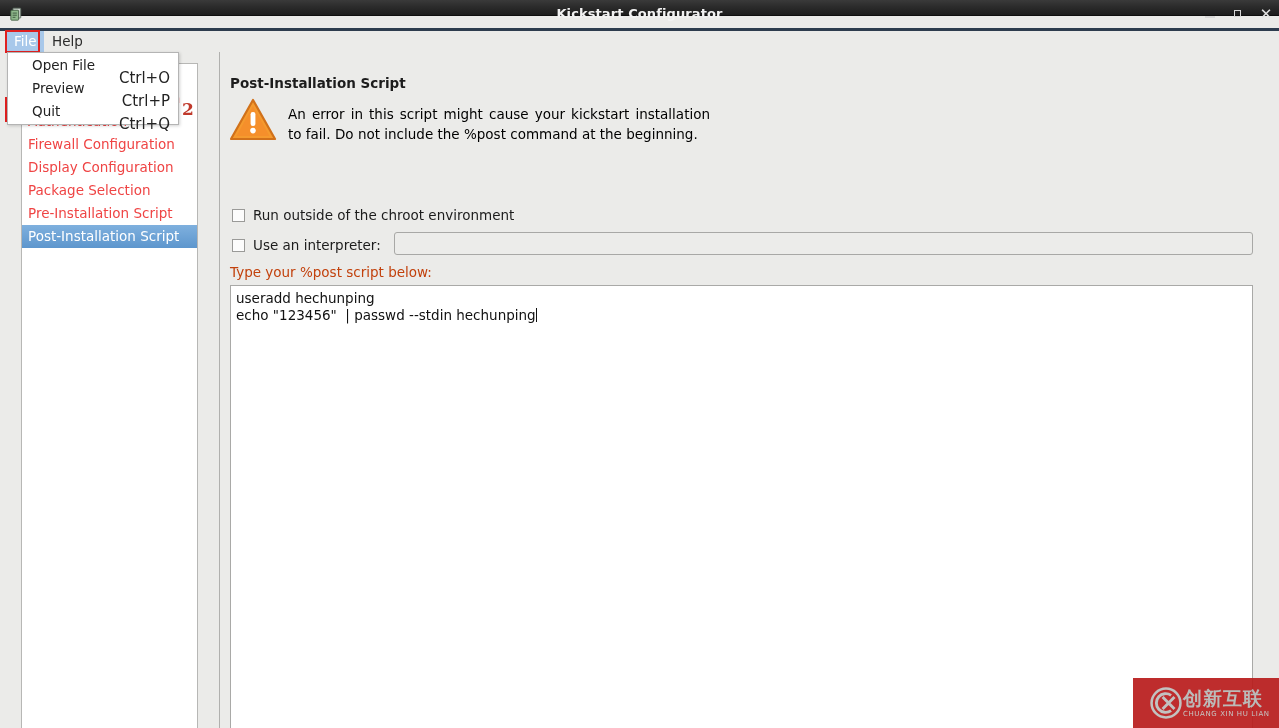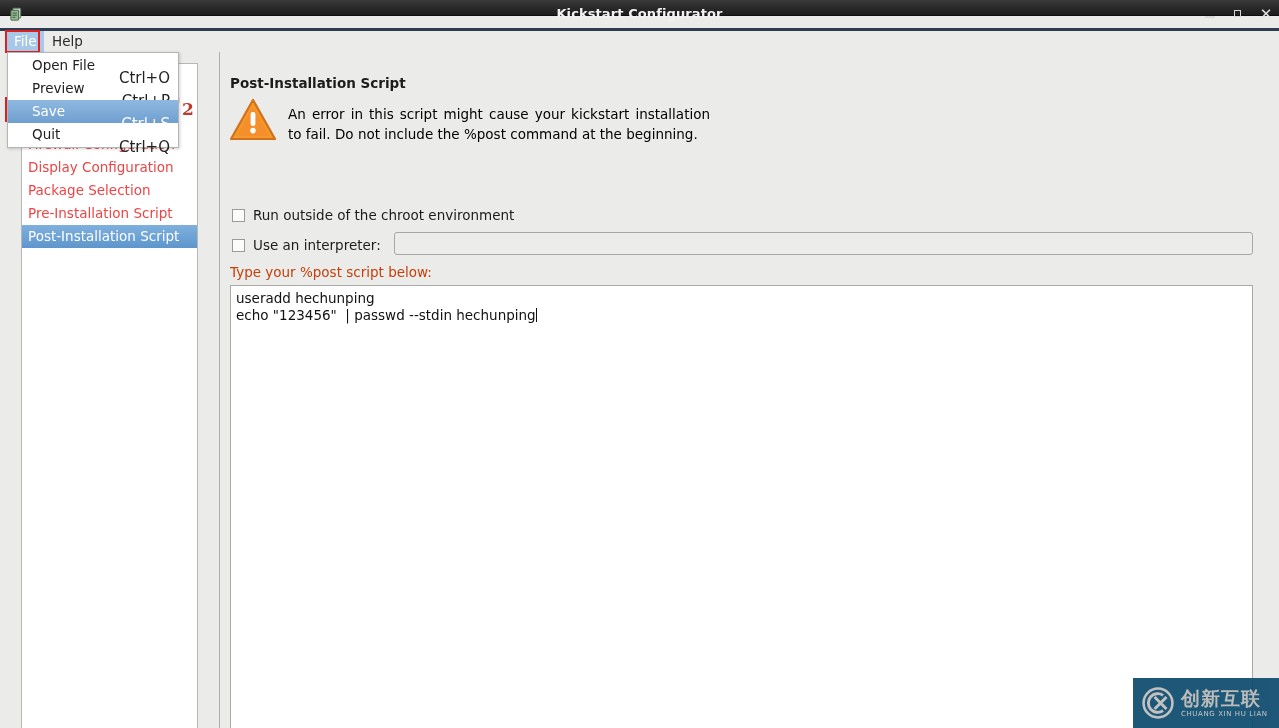--- a/index.html
+++ b/index.html
@@ -291,25 +291,25 @@
     height: 14px;
     background: #111;
     vertical-align: -2px;
   }
 
   
   .watermark {
     position: absolute;
     left: 1133px; top: 678px;
     width: 146px; height: 50px;
-    background: #0c4a6e;
+    background: #b91c1c;
     display: flex;
     align-items: center;
-    gap: 6px;
-    padding-left: 8px;
+    gap: 0;
+    padding-left: 16px;
     box-sizing: border-box;
     opacity: .92;
   }
   .wm-logo { width: 34px; height: 34px; flex: none; }
   .wm-texts { display: flex; flex-direction: column; line-height: 1; }
   .wm-cn {
     font-size: 19px;
     color: #b6b6b4;
     font-weight: bold;
     letter-spacing: 1px;
@@ -391,24 +391,20 @@
 
   <div class="dropdown">
     <div class="dd-row">
       <span>Open File</span>
       <span class="dd-accel">Ctrl+O</span>
     </div>
     <div class="dd-row">
       <span>Preview</span>
       <span class="dd-accel">Ctrl+P</span>
     </div>
-    <div class="dd-row sel">
-      <span>Save</span>
-      <span class="dd-accel">Ctrl+S</span>
-    </div>
     <div class="dd-row">
       <span>Quit</span>
       <span class="dd-accel">Ctrl+Q</span>
     </div>
   </div>
 
   <div class="annot-file"></div>
   <div class="annot-save"></div>
   <div class="annot-num annot-num-1">1</div>
   <div class="annot-num annot-num-2">2</div>

